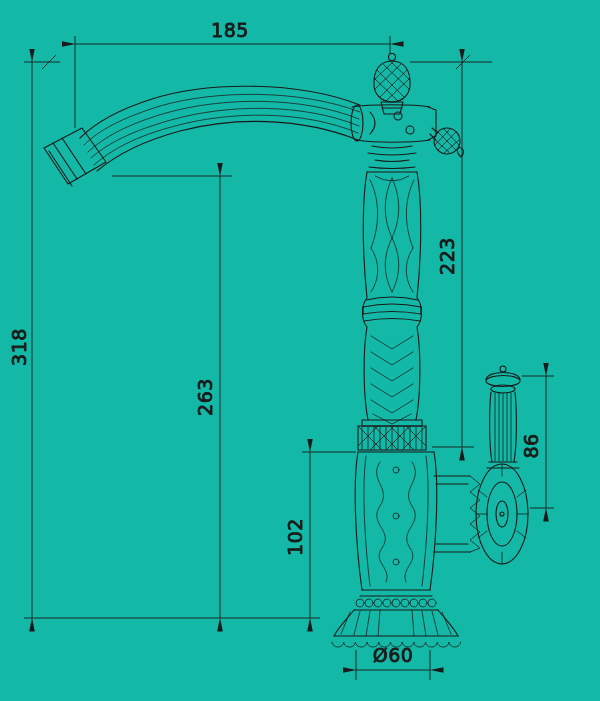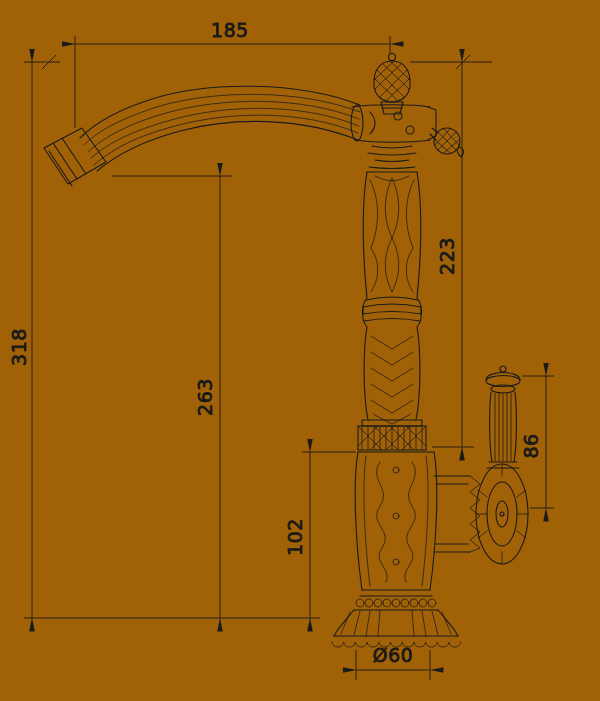--- a/index.html
+++ b/index.html
@@ -1,16 +1,16 @@
 <!DOCTYPE html>
 <html><head>
 <meta charset="utf-8">
 <style>
   html,body{margin:0;padding:0;background:#ffffff;}
-  .canvas{width:600px;height:701px;background:#a16207;position:relative;overflow:hidden;}
+  .canvas{width:600px;height:701px;background:#14b8a6;position:relative;overflow:hidden;}
   svg{display:block;}
   .art{stroke:#1a1a1a;stroke-width:1.1;fill:none;stroke-linecap:round;stroke-linejoin:round;}
   .art-thin{stroke-width:0.75;}
   .dim{stroke:#1a1a1a;stroke-width:0.9;fill:none;}
   text.dimtxt{font-family:"DejaVu Sans",sans-serif;font-size:19px;fill:#1a1a1a;letter-spacing:0.5px;}
 </style>
 </head>
 <body>
 
 <div class="canvas">

